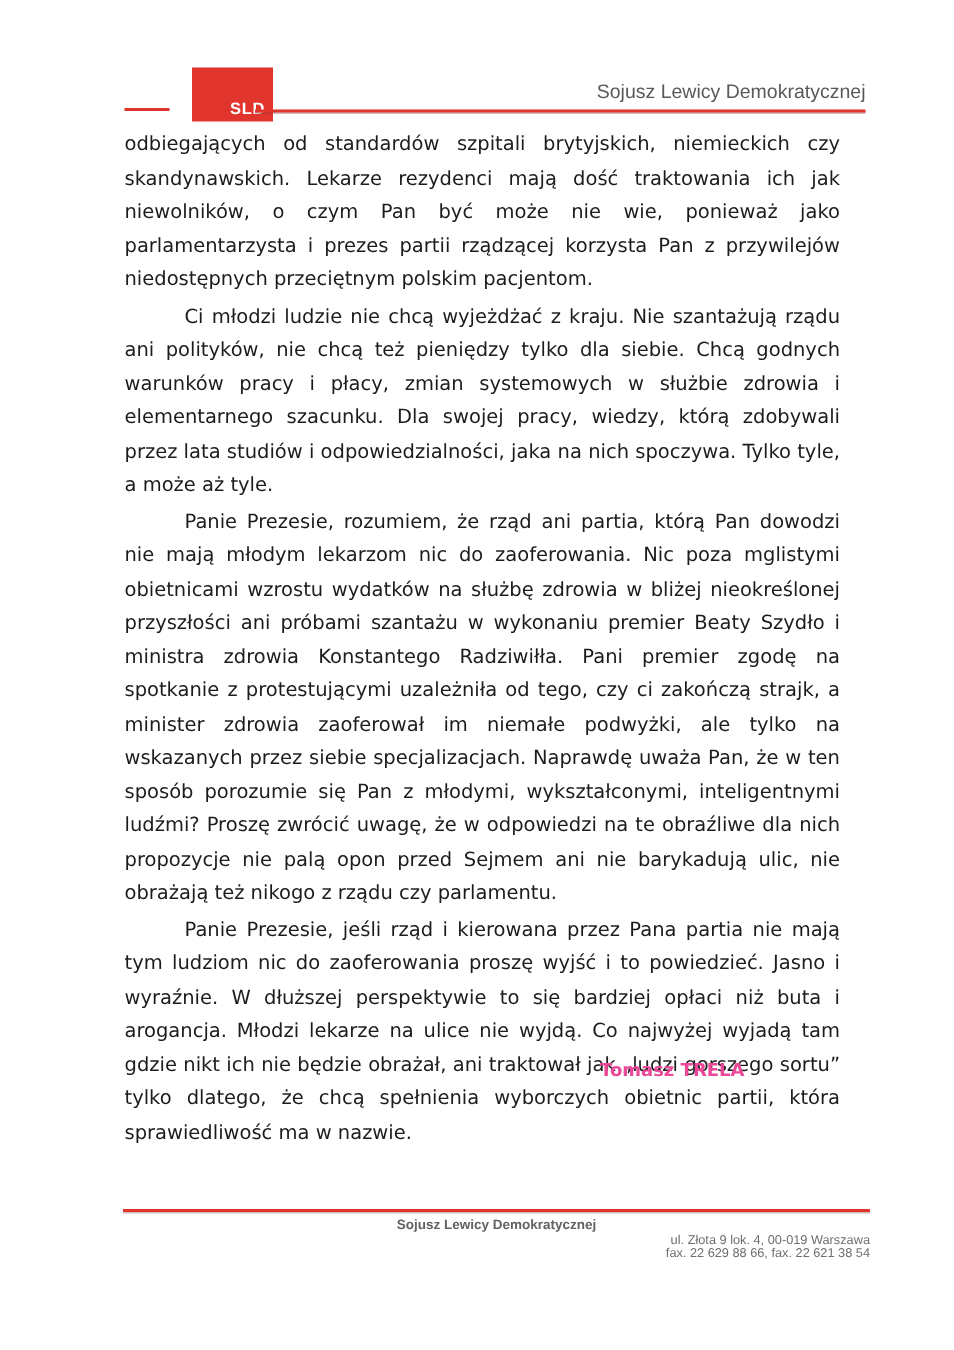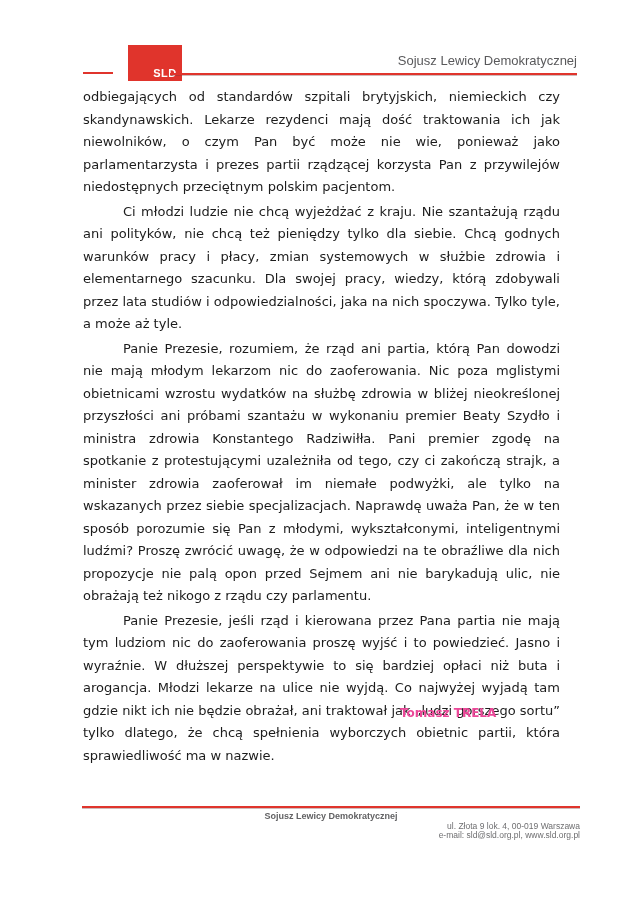--- a/index.html
+++ b/index.html
@@ -142,16 +142,16 @@
     <p>Panie Prezesie, rozumiem, że rząd ani partia, którą Pan dowodzi nie mają młodym lekarzom nic do zaoferowania. Nic poza mglistymi obietnicami wzrostu wydatków na służbę zdrowia w bliżej nieokreślonej przyszłości ani próbami szantażu w wykonaniu premier Beaty Szydło i ministra zdrowia Konstantego Radziwiłła. Pani premier zgodę na spotkanie z protestującymi uzależniła od tego, czy ci zakończą strajk, a minister zdrowia zaoferował im niemałe podwyżki, ale tylko na wskazanych przez siebie specjalizacjach. Naprawdę uważa Pan, że w ten sposób porozumie się Pan z młodymi, wykształconymi, inteligentnymi ludźmi? Proszę zwrócić uwagę, że w odpowiedzi na te obraźliwe dla nich propozycje nie palą opon przed Sejmem ani nie barykadują ulic, nie obrażają też nikogo z rządu czy parlamentu.</p>
     <p>Panie Prezesie, jeśli rząd i kierowana przez Pana partia nie mają tym ludziom nic do zaoferowania proszę wyjść i to powiedzieć. Jasno i wyraźnie. W dłuższej perspektywie to się bardziej opłaci niż buta i arogancja. Młodzi lekarze na ulice nie wyjdą. Co najwyżej wyjadą tam gdzie nikt ich nie będzie obrażał, ani traktował jak „ludzi gorszego sortu” tylko dlatego, że chcą spełnienia wyborczych obietnic partii, która sprawiedliwość ma w nazwie.</p>
   </div>
 
   <div class="signature">Tomasz TRELA</div>
 
   <div class="footer">
     <div class="footer-rule"></div>
     <div class="footer-org">Sojusz Lewicy Demokratycznej</div>
     <div class="footer-line">ul. Złota 9 lok. 4, 00-019 Warszawa</div>
-    <div class="footer-line">e-mail: sld@sld.org.pl, www.sld.org.pl</div>
+    <div class="footer-line">fax. 22 629 88 66, fax. 22 621 38 54</div>
   </div>
 
 </div>
 
 </body></html>

